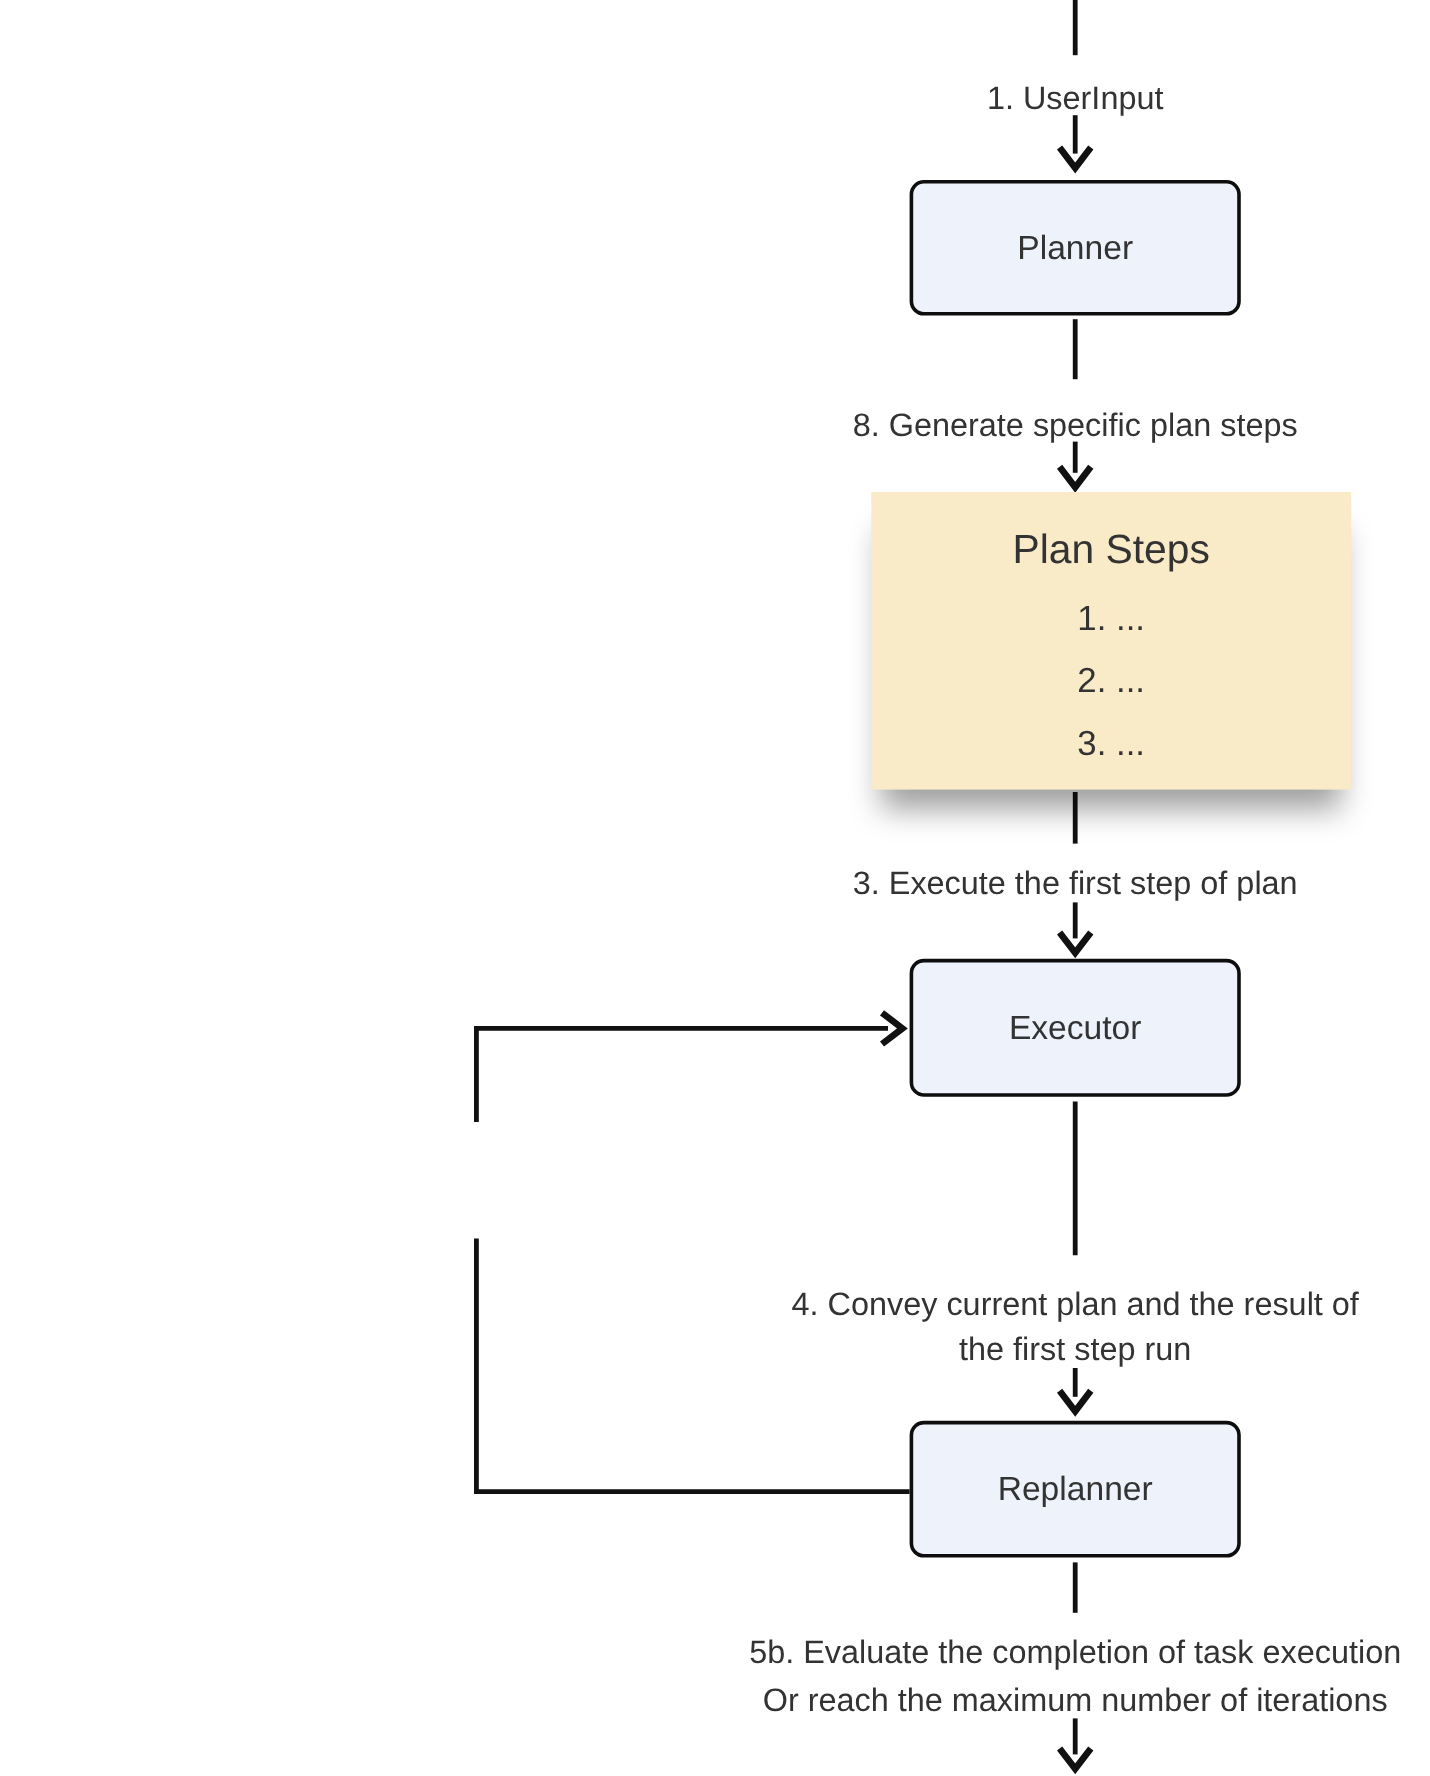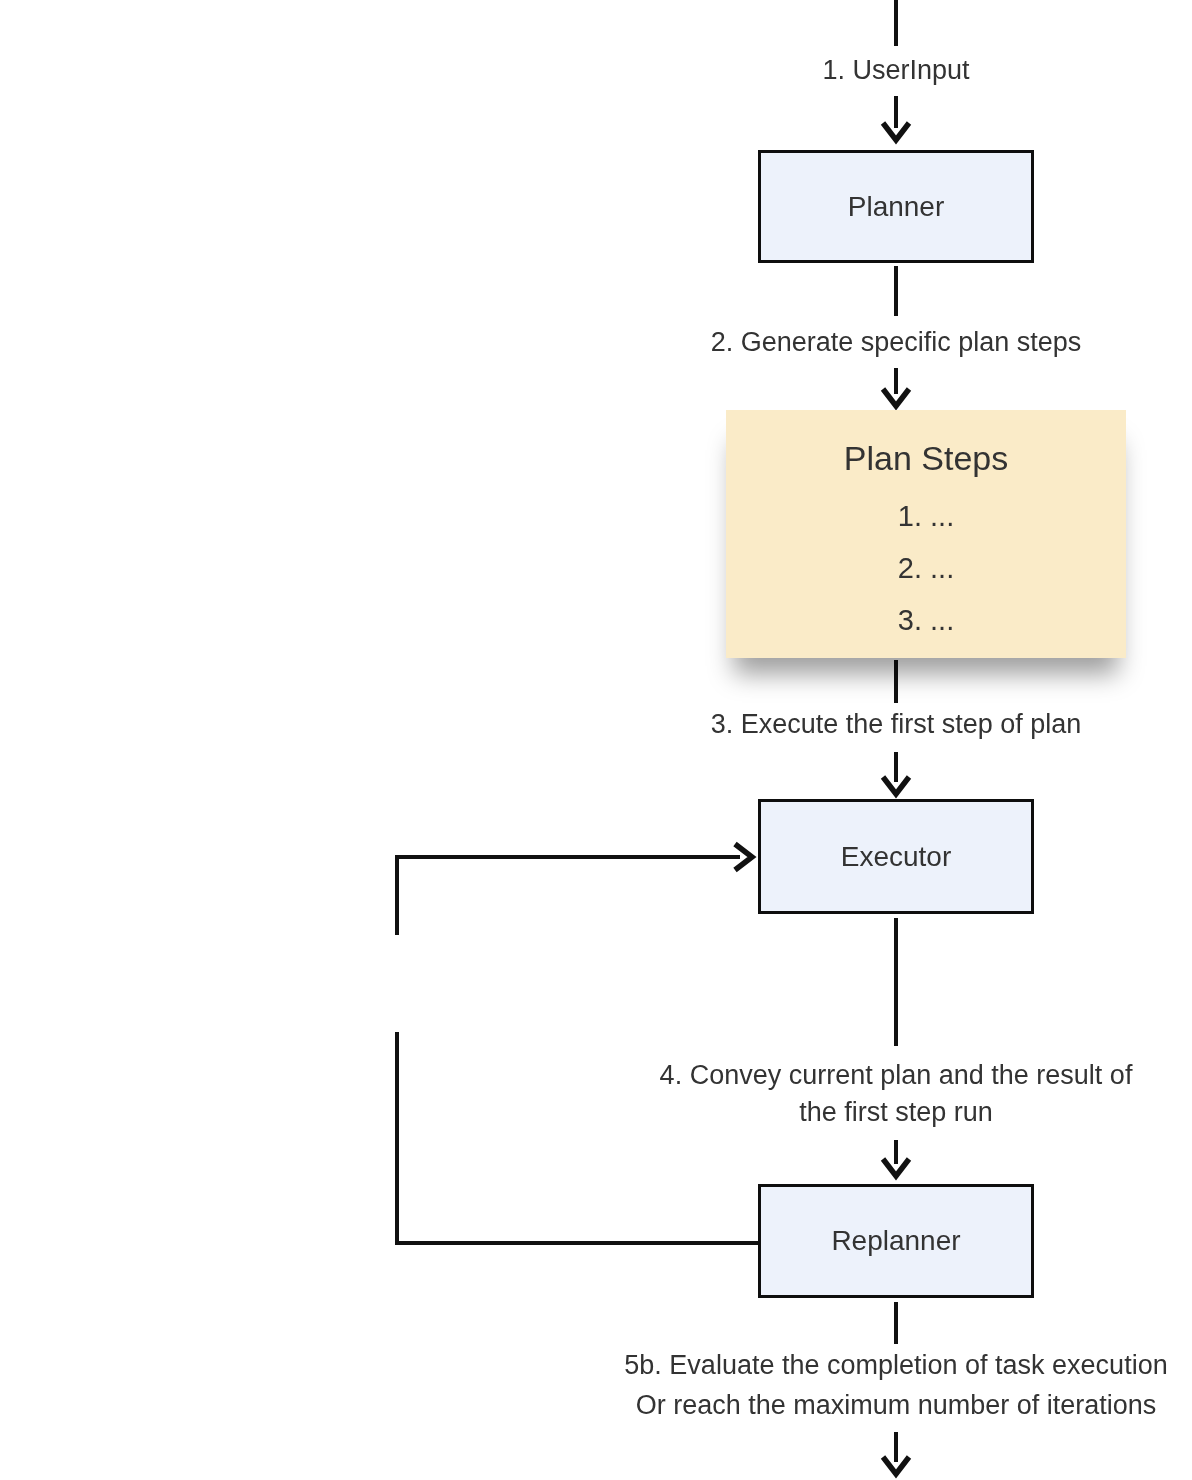--- a/index.html
+++ b/index.html
@@ -33,21 +33,21 @@
     display: flex;
     align-items: center;
     justify-content: center;
     box-sizing: border-box;
     font-size: 28px;
     color: var(--text, #333333);
   }
   .node.blue {
     background: var(--node-fill, #edf2fb);
     border: 3.5px solid var(--node-border, #0e0e0e);
-    border-radius: 0;
+    border-radius: 12px;
   }
   #node-planner   { left: 758px; top: 150px;  width: 276px; height: 113px; }
   #node-executor  { left: 758px; top: 799px;  width: 276px; height: 115px; }
   #node-replanner { left: 758px; top: 1184px; width: 276px; height: 114px; }
 
   #node-plan-steps {
     position: absolute;
     left: 726px; top: 410px;
     width: 400px; height: 248px;
     background: var(--plan-fill, #faebc8);
@@ -68,20 +68,21 @@
     color: var(--text, #333333);
   }
 
   .edge-label {
     position: absolute;
     text-align: center;
     font-size: 27px;
     line-height: 32px;
     color: var(--text, #333333);
     white-space: nowrap;
+    margin-top: 12px;
   }
   .edge-label.two-line { line-height: 38px; white-space: normal; }
 
   #label-step1  { left: 696px; top: 54px;   width: 400px; }
   #label-step2  { left: 636px; top: 326px;  width: 520px; }
   #label-step3  { left: 636px; top: 708px;  width: 520px; }
   #label-step4  { left: 616px; top: 1057px; width: 560px; line-height: 37px; }
   #label-step5a { left: 0px;   top: 946px;  width: 796px; line-height: 40px; background: var(--background, #ffffff); }
   #label-step5b { left: 596px; top: 1345px; width: 600px; line-height: 40px; }
 </style>
@@ -133,21 +134,21 @@
 
   <div class="node blue" id="node-executor">
     <span>Executor</span>
   </div>
 
   <div class="node blue" id="node-replanner">
     <span>Replanner</span>
   </div>
 
   <div class="edge-label" id="label-step1">1. UserInput</div>
-  <div class="edge-label" id="label-step2">2. Generate specific plan steps</div>
+  <div class="edge-label" id="label-step2">8. Generate specific plan steps</div>
   <div class="edge-label" id="label-step3">3. Execute the first step of plan</div>
 
   <div class="edge-label two-line" id="label-step4">
     <div>4. Convey current plan and the result of</div>
     <div>the first step run</div>
   </div>
 
 
   <div class="edge-label two-line" id="label-step5b">
     <div>5b. Evaluate the completion of task execution</div>

